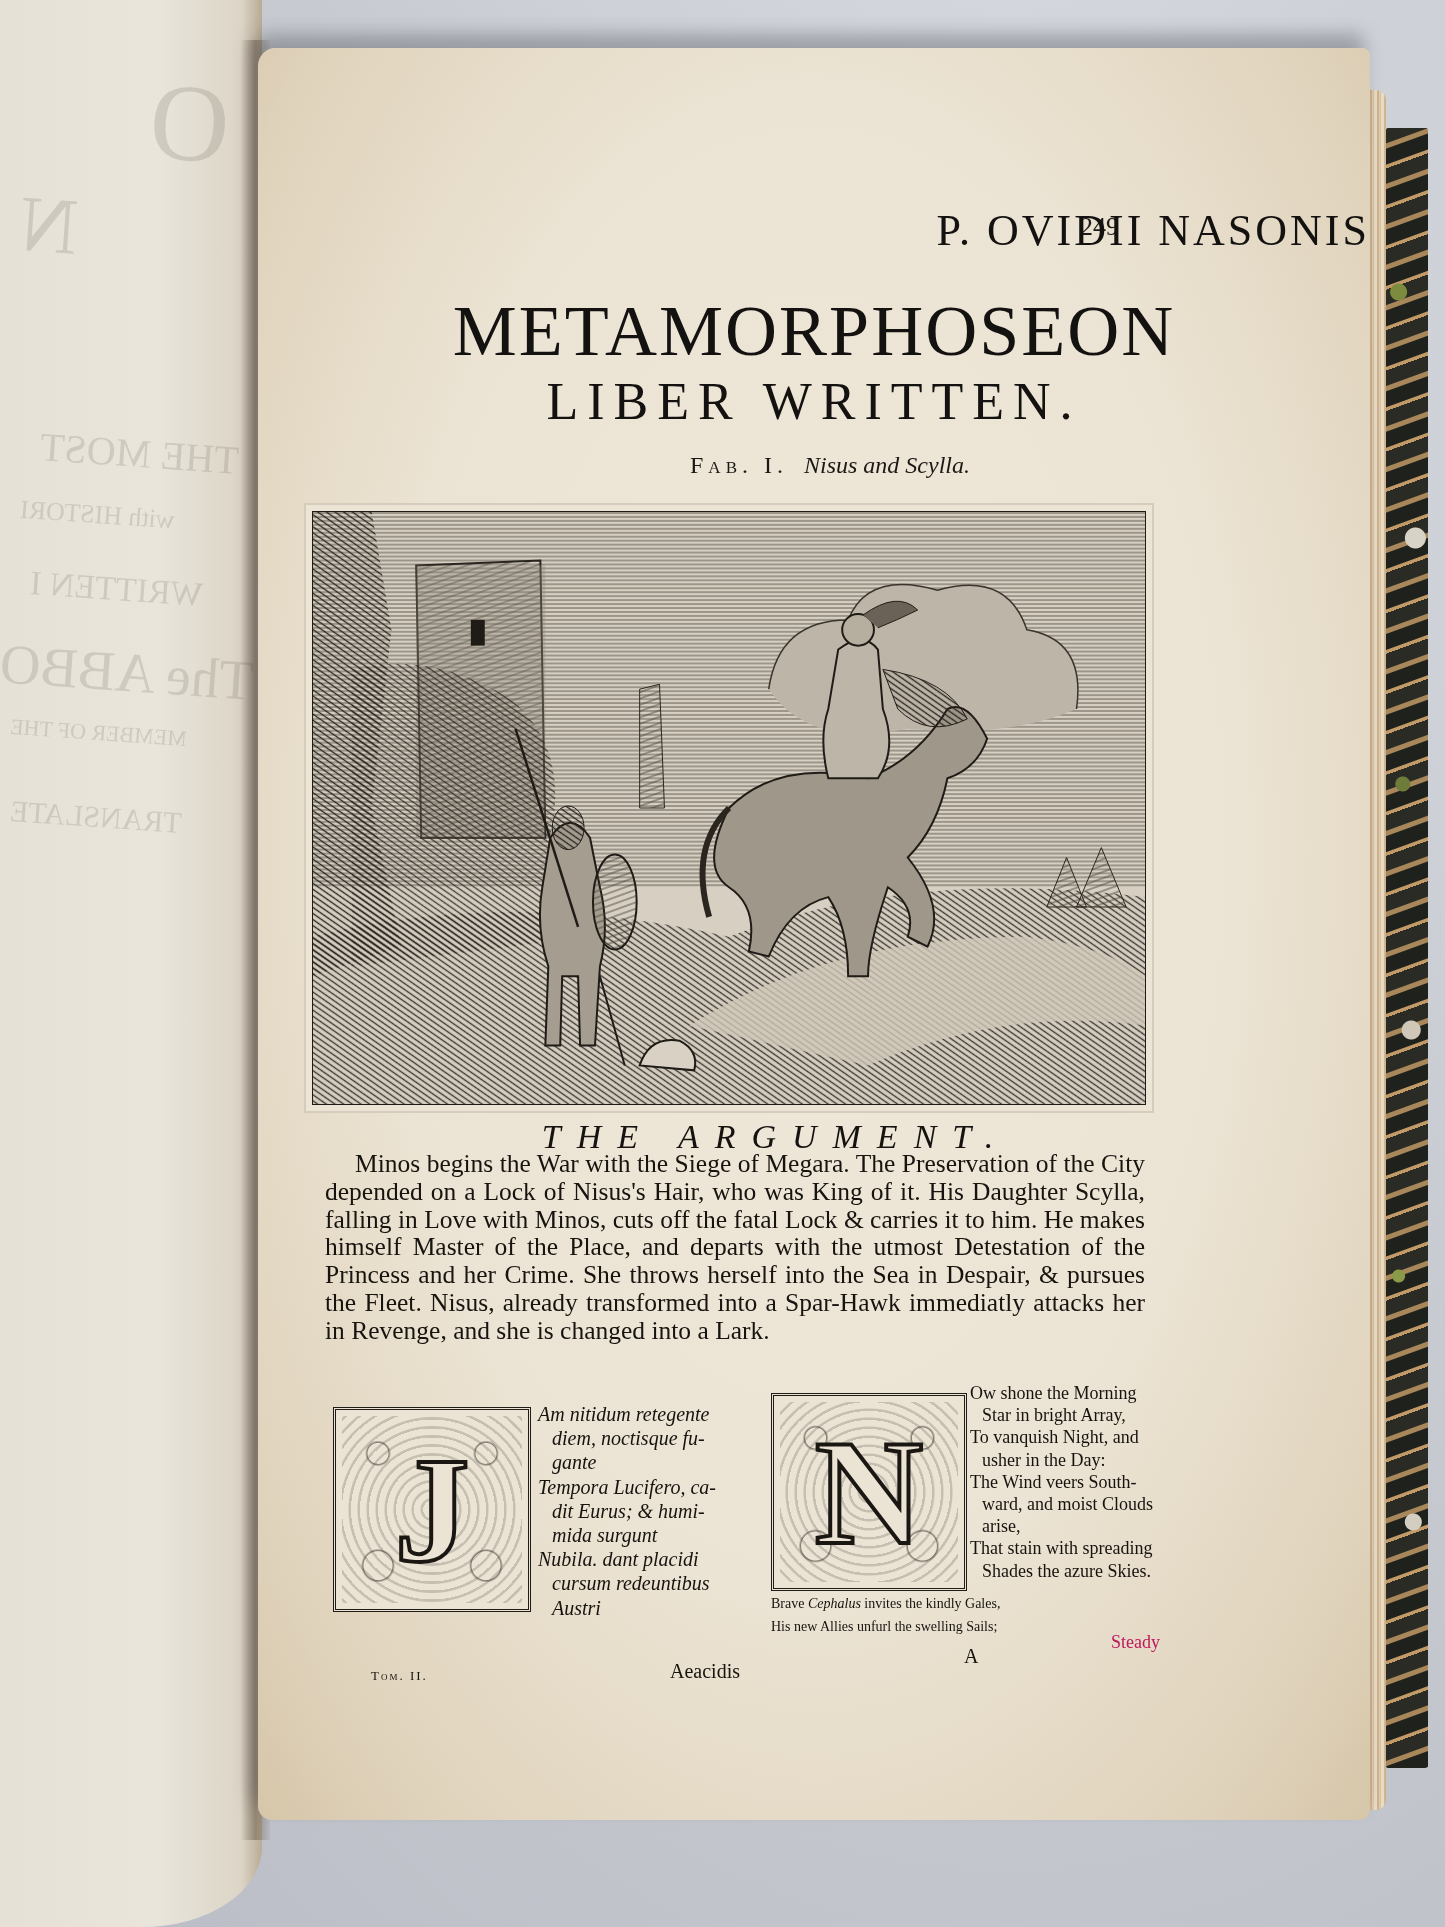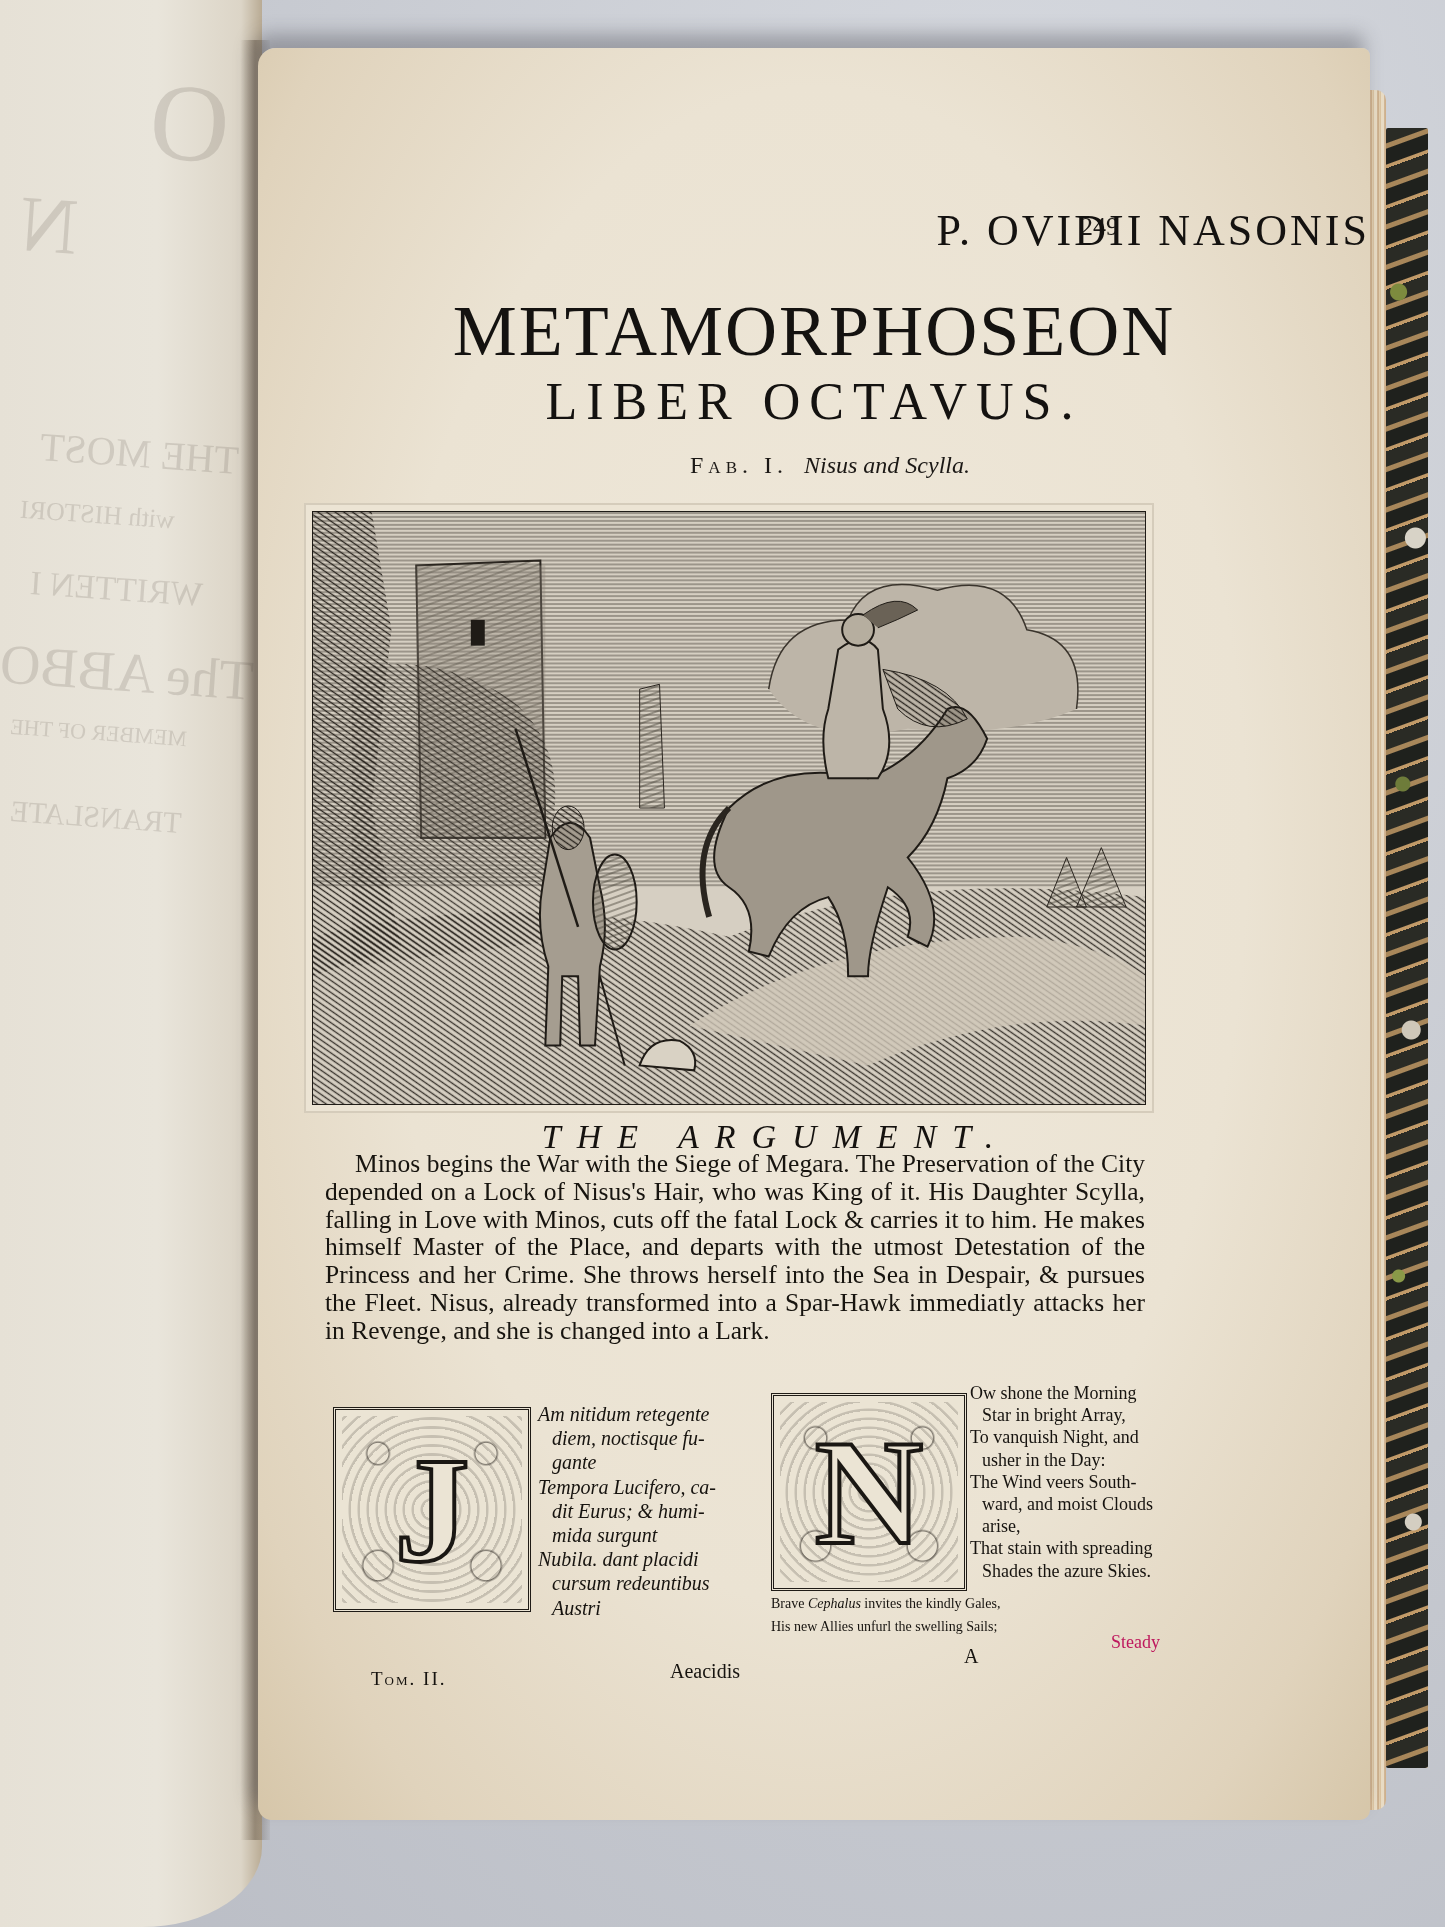--- a/index.html
+++ b/index.html
@@ -126,21 +126,21 @@
   .english-full {
     position: absolute; left: 771px; top: 1593px; width: 400px;
     font-size: 14px; line-height: 22.5px; color: #16130f;
   }
   .english-full .ln { display: block; white-space: nowrap; }
   .english-full i { font-style: italic; }
 
   .catch-latin { position: absolute; left: 670px; top: 1660px; font-size: 20px; color: #16130f; }
   .signature { position: absolute; left: 964px; top: 1645px; font-size: 20px; color: #16130f; }
   .catch-eng { position: absolute; left: 1111px; top: 1632px; font-size: 18px; color: #be185d; }
-  .tome { position: absolute; left: 371px; top: 1668px; font-size: 19px; letter-spacing: 2px; color: #16130f; font-variant: small-caps; }
+  .tome { position: absolute; left: 371px; top: 1668px; font-size: 13px; letter-spacing: 2px; color: #16130f; font-variant: small-caps; }
 </style>
 </head>
 <body>
 
 <div class="table-surface"></div>
 
 <div class="left-page">
   <span class="ghost" style="left:150px;top:60px;font-size:110px;">O</span>
   <span class="ghost" style="left:20px;top:180px;font-size:80px;">N</span>
   <span class="ghost" style="left:40px;top:430px;font-size:40px;">THE MOST</span>
@@ -152,21 +152,21 @@
 </div>
 <div class="gutter-shadow"></div>
 
 <div class="page-stack"></div>
 <div class="marbled-edge"></div>
 <div class="right-page"></div>
 
 <div class="page-number">249</div>
 <div class="title t1">P. OVIDII NASONIS</div>
 <div class="title t2">METAMORPHOSEON</div>
-<div class="title t3">LIBER OCTAVUS.</div>
+<div class="title t3">LIBER WRITTEN.</div>
 <div class="fable">
   <span class="sc">Fab. I.</span>
   <span class="it">Nisus and Scylla.</span>
 </div>
 
 <div class="plate">
   <svg viewBox="0 0 840 600" preserveAspectRatio="none" role="img" aria-label="Engraving: Minos on a rearing horse before a round tower; a young soldier with spear and shield watches; tents of an army camp in the distance">
     <defs>
       <pattern id="hatch" width="4" height="4" patternUnits="userSpaceOnUse">
         <path d="M0 2 H4" stroke="#3a342c" stroke-width="1"></path>

